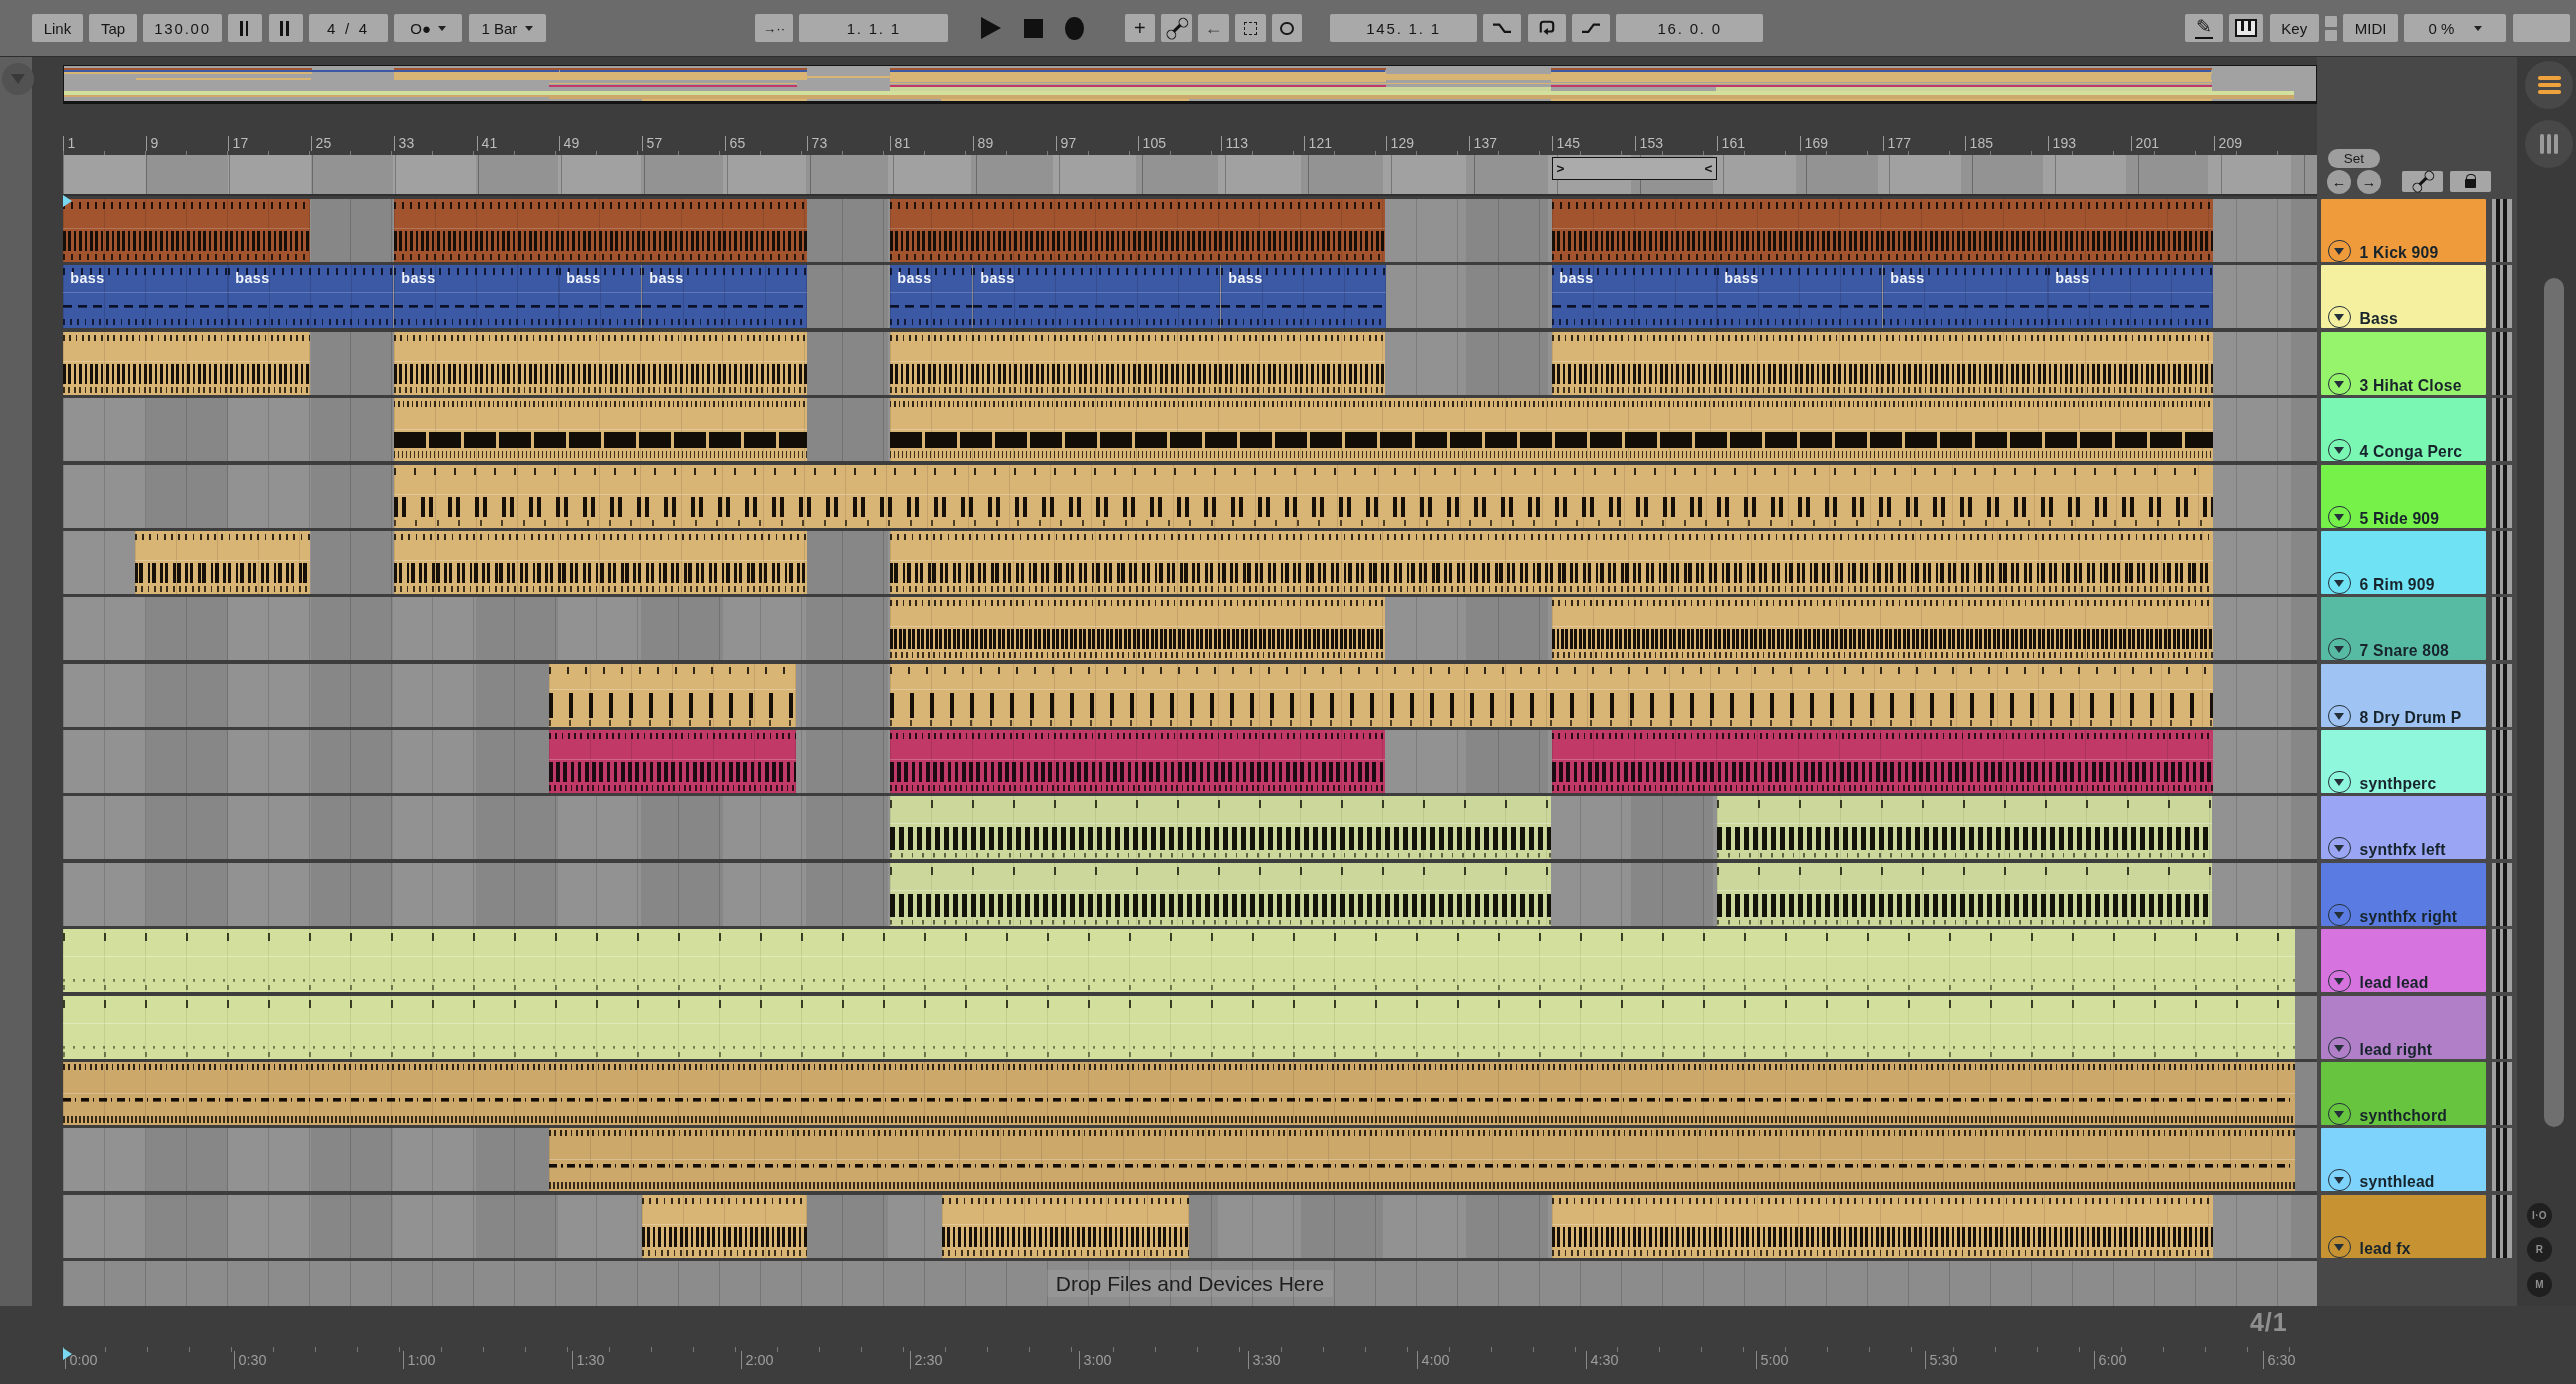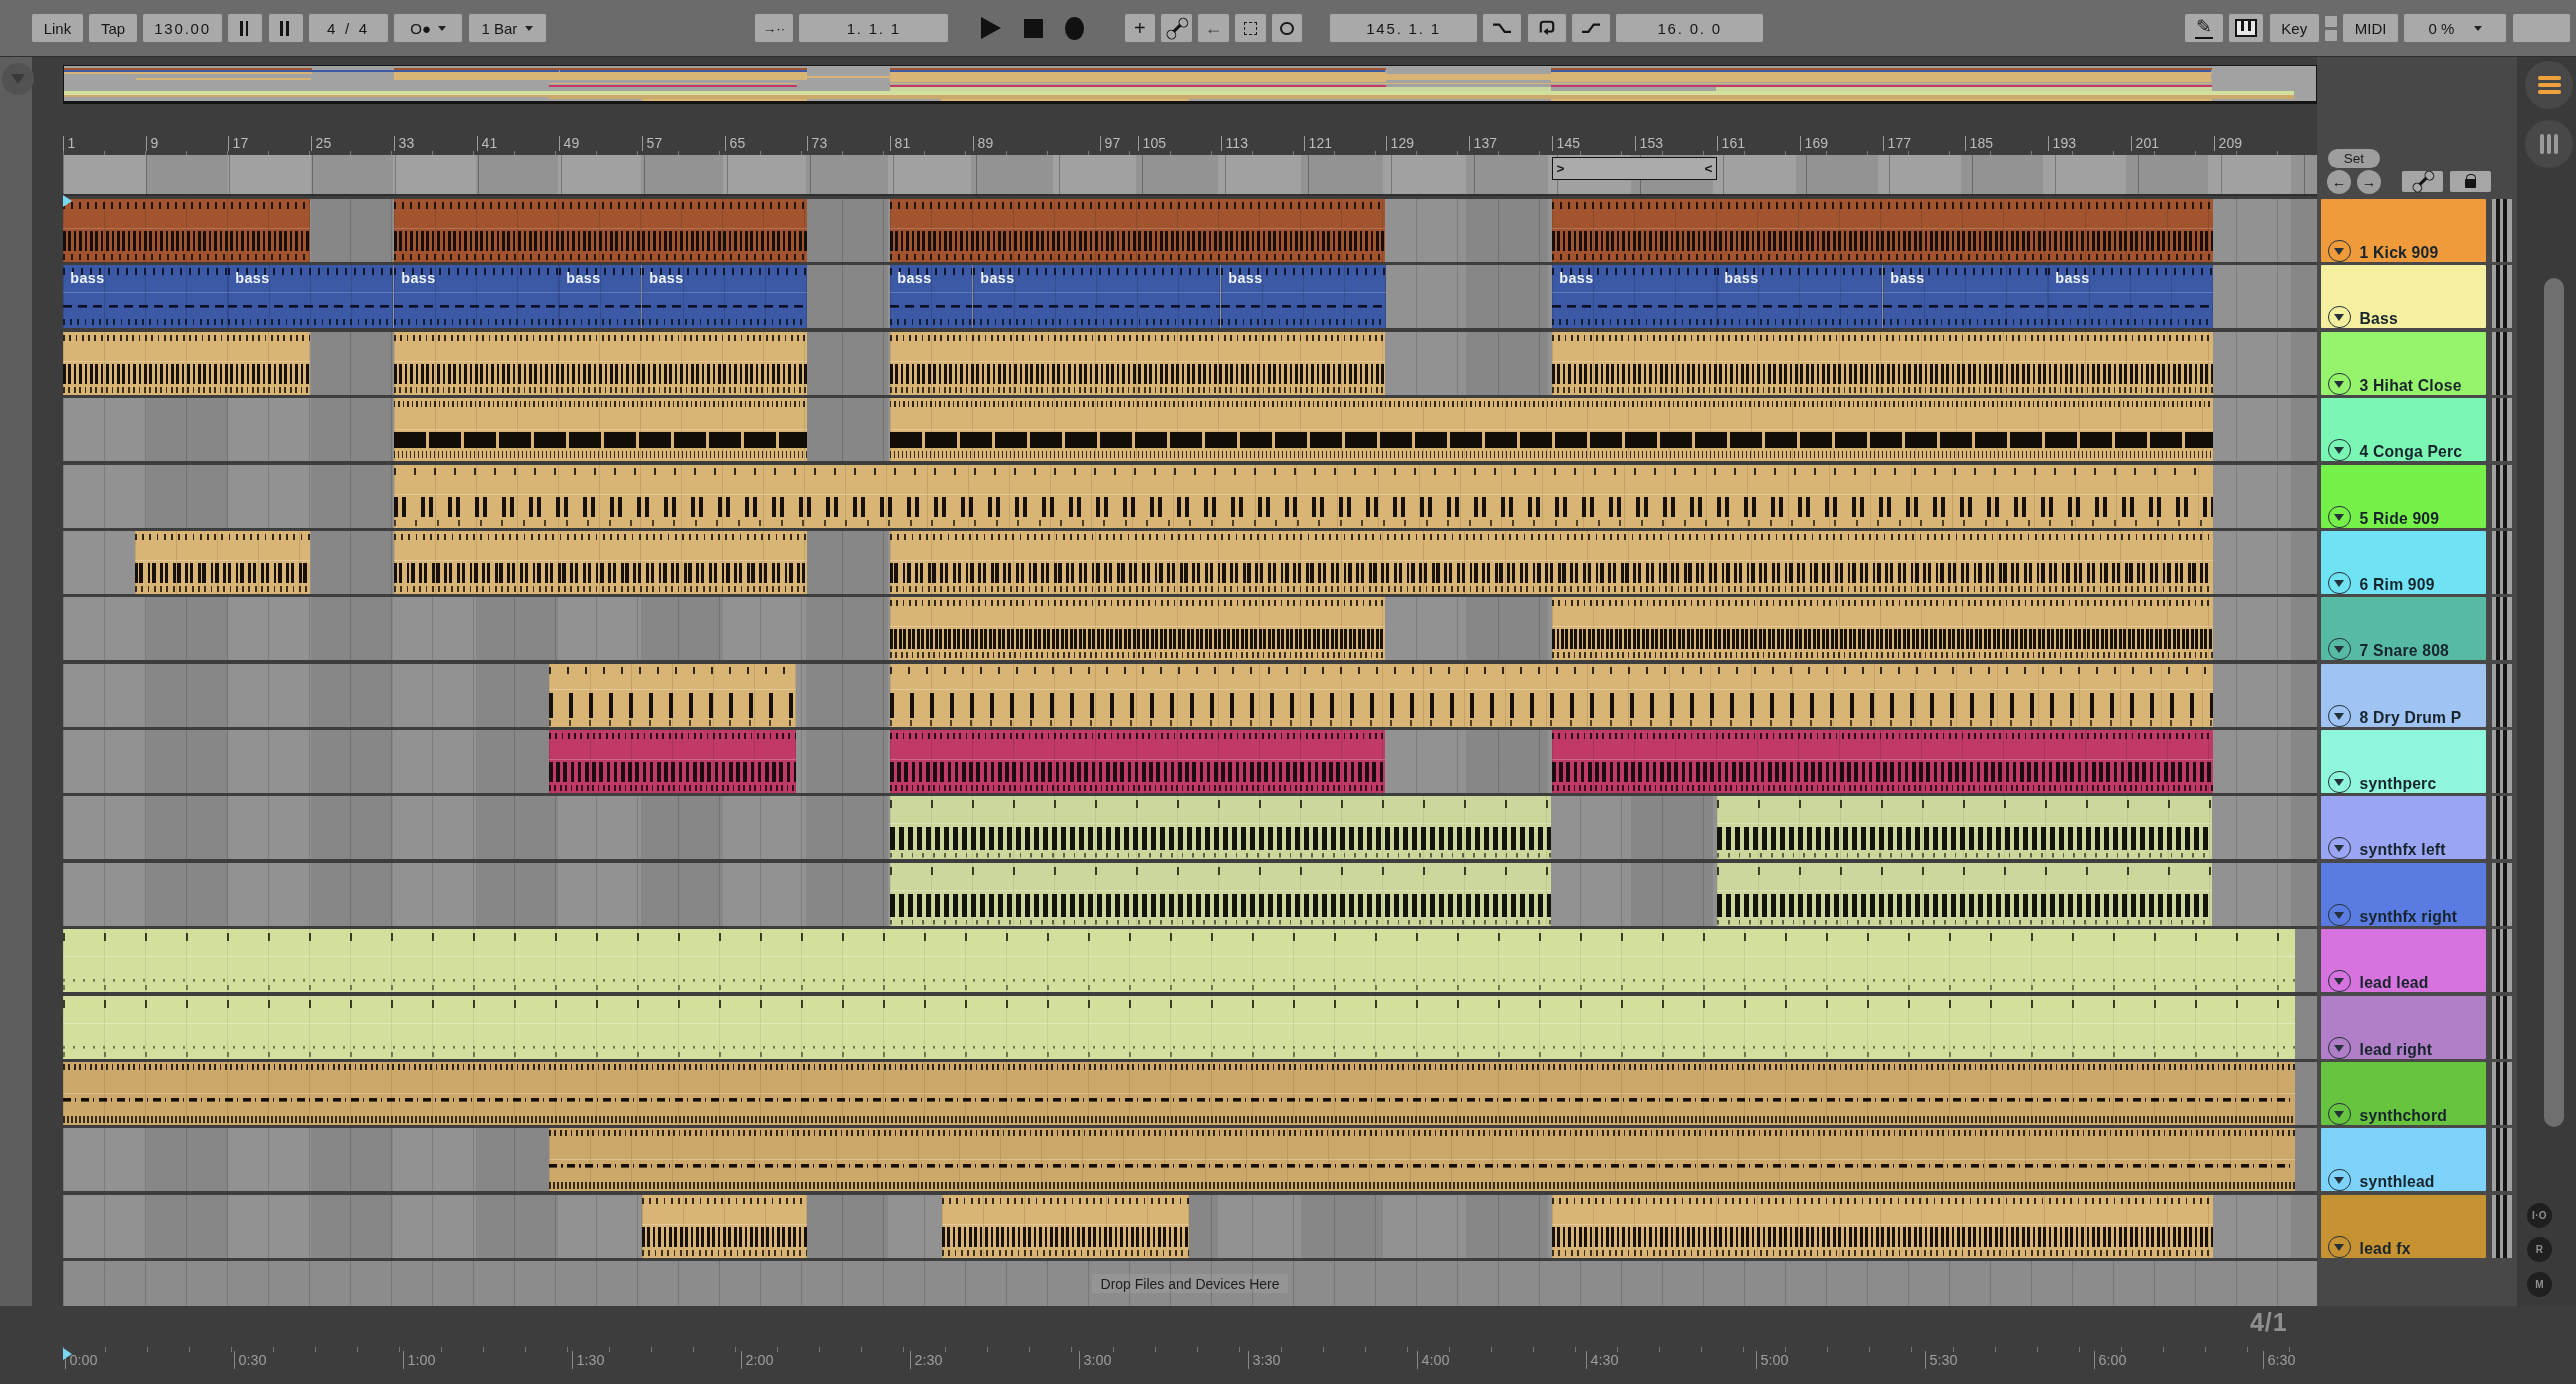--- a/index.html
+++ b/index.html
@@ -197,21 +197,21 @@
   .rndtoggle.vert{flex-direction:row;}
   .rndtoggle.vert i{width:3.6px;height:20px;background:#9a9a9a;}
   #scrollpill{position:absolute;left:2544px;top:278px;width:20px;height:849px;border-radius:10px;background:#6f6f6f;}
   .iocirc{position:absolute;left:2527px;width:25px;height:25px;border-radius:50%;background:#1f1f1f;color:#8f8f8f;
      display:flex;align-items:center;justify-content:center;font-size:10px;font-weight:bold;letter-spacing:0.4px;}
 
   
   #droplane{position:absolute;left:63px;top:1261px;width:2254px;height:45px;background-color:#8c8c8c;
      background-image:repeating-linear-gradient(90deg,rgba(0,0,0,.16) 0 0.9px,transparent 0.9px 41px);
      display:flex;align-items:center;justify-content:center;}
-  #droplane span{font-size:14px;color:#1e1e1e;background:rgba(255,255,255,.08);padding:1.8px 9px;}
+  #droplane span{font-size:21px;color:#1e1e1e;background:rgba(255,255,255,.08);padding:1.8px 9px;}
   #bottombar{position:absolute;left:0;top:1306px;width:2576px;height:79px;background:#3d3d3d;}
   #timeruler{position:absolute;left:63px;top:1347px;width:2254px;height:38px;
      background-image:repeating-linear-gradient(90deg,#777 0 0.9px,transparent 0.9px 42px);
      background-size:100% 5.4px;background-position:0 0;background-repeat:repeat-x;}
   .timelab{position:absolute;top:3.6px;height:18px;line-height:18px;font-size:14.4px;color:#9d9d9d;border-left:0.9px solid #8a8a8a;padding-left:3.6px;}
   #zoomratio{position:absolute;left:2250px;top:1308px;font-size:25px;font-weight:bold;color:#8f8f8f;letter-spacing:0.9px;}
   .cyantri{position:absolute;width:0;height:0;border-top:6.3px solid transparent;border-bottom:6.3px solid transparent;border-left:9px solid #7ad9f2;}
 </style>
 </head>
 <body>
@@ -402,21 +402,21 @@
       <span class="barnum" style="left: 165px;">17</span>
       <span class="barnum" style="left: 248px;">25</span>
       <span class="barnum" style="left: 331px;">33</span>
       <span class="barnum" style="left: 414px;">41</span>
       <span class="barnum" style="left: 496px;">49</span>
       <span class="barnum" style="left: 579px;">57</span>
       <span class="barnum" style="left: 662px;">65</span>
       <span class="barnum" style="left: 744px;">73</span>
       <span class="barnum" style="left: 827px;">81</span>
       <span class="barnum" style="left: 910px;">89</span>
-      <span class="barnum" style="left: 993px; margin-left: 44px;">97</span>
+      <span class="barnum" style="left: 993px;">97</span>
       <span class="barnum" style="left: 1075px;">105</span>
       <span class="barnum" style="left: 1158px;">113</span>
       <span class="barnum" style="left: 1241px;">121</span>
       <span class="barnum" style="left: 1323px;">129</span>
       <span class="barnum" style="left: 1406px;">137</span>
       <span class="barnum" style="left: 1489px;">145</span>
       <span class="barnum" style="left: 1572px;">153</span>
       <span class="barnum" style="left: 1654px;">161</span>
       <span class="barnum" style="left: 1737px; text-align: center;">169</span>
       <span class="barnum" style="left: 1820px;">177</span>

